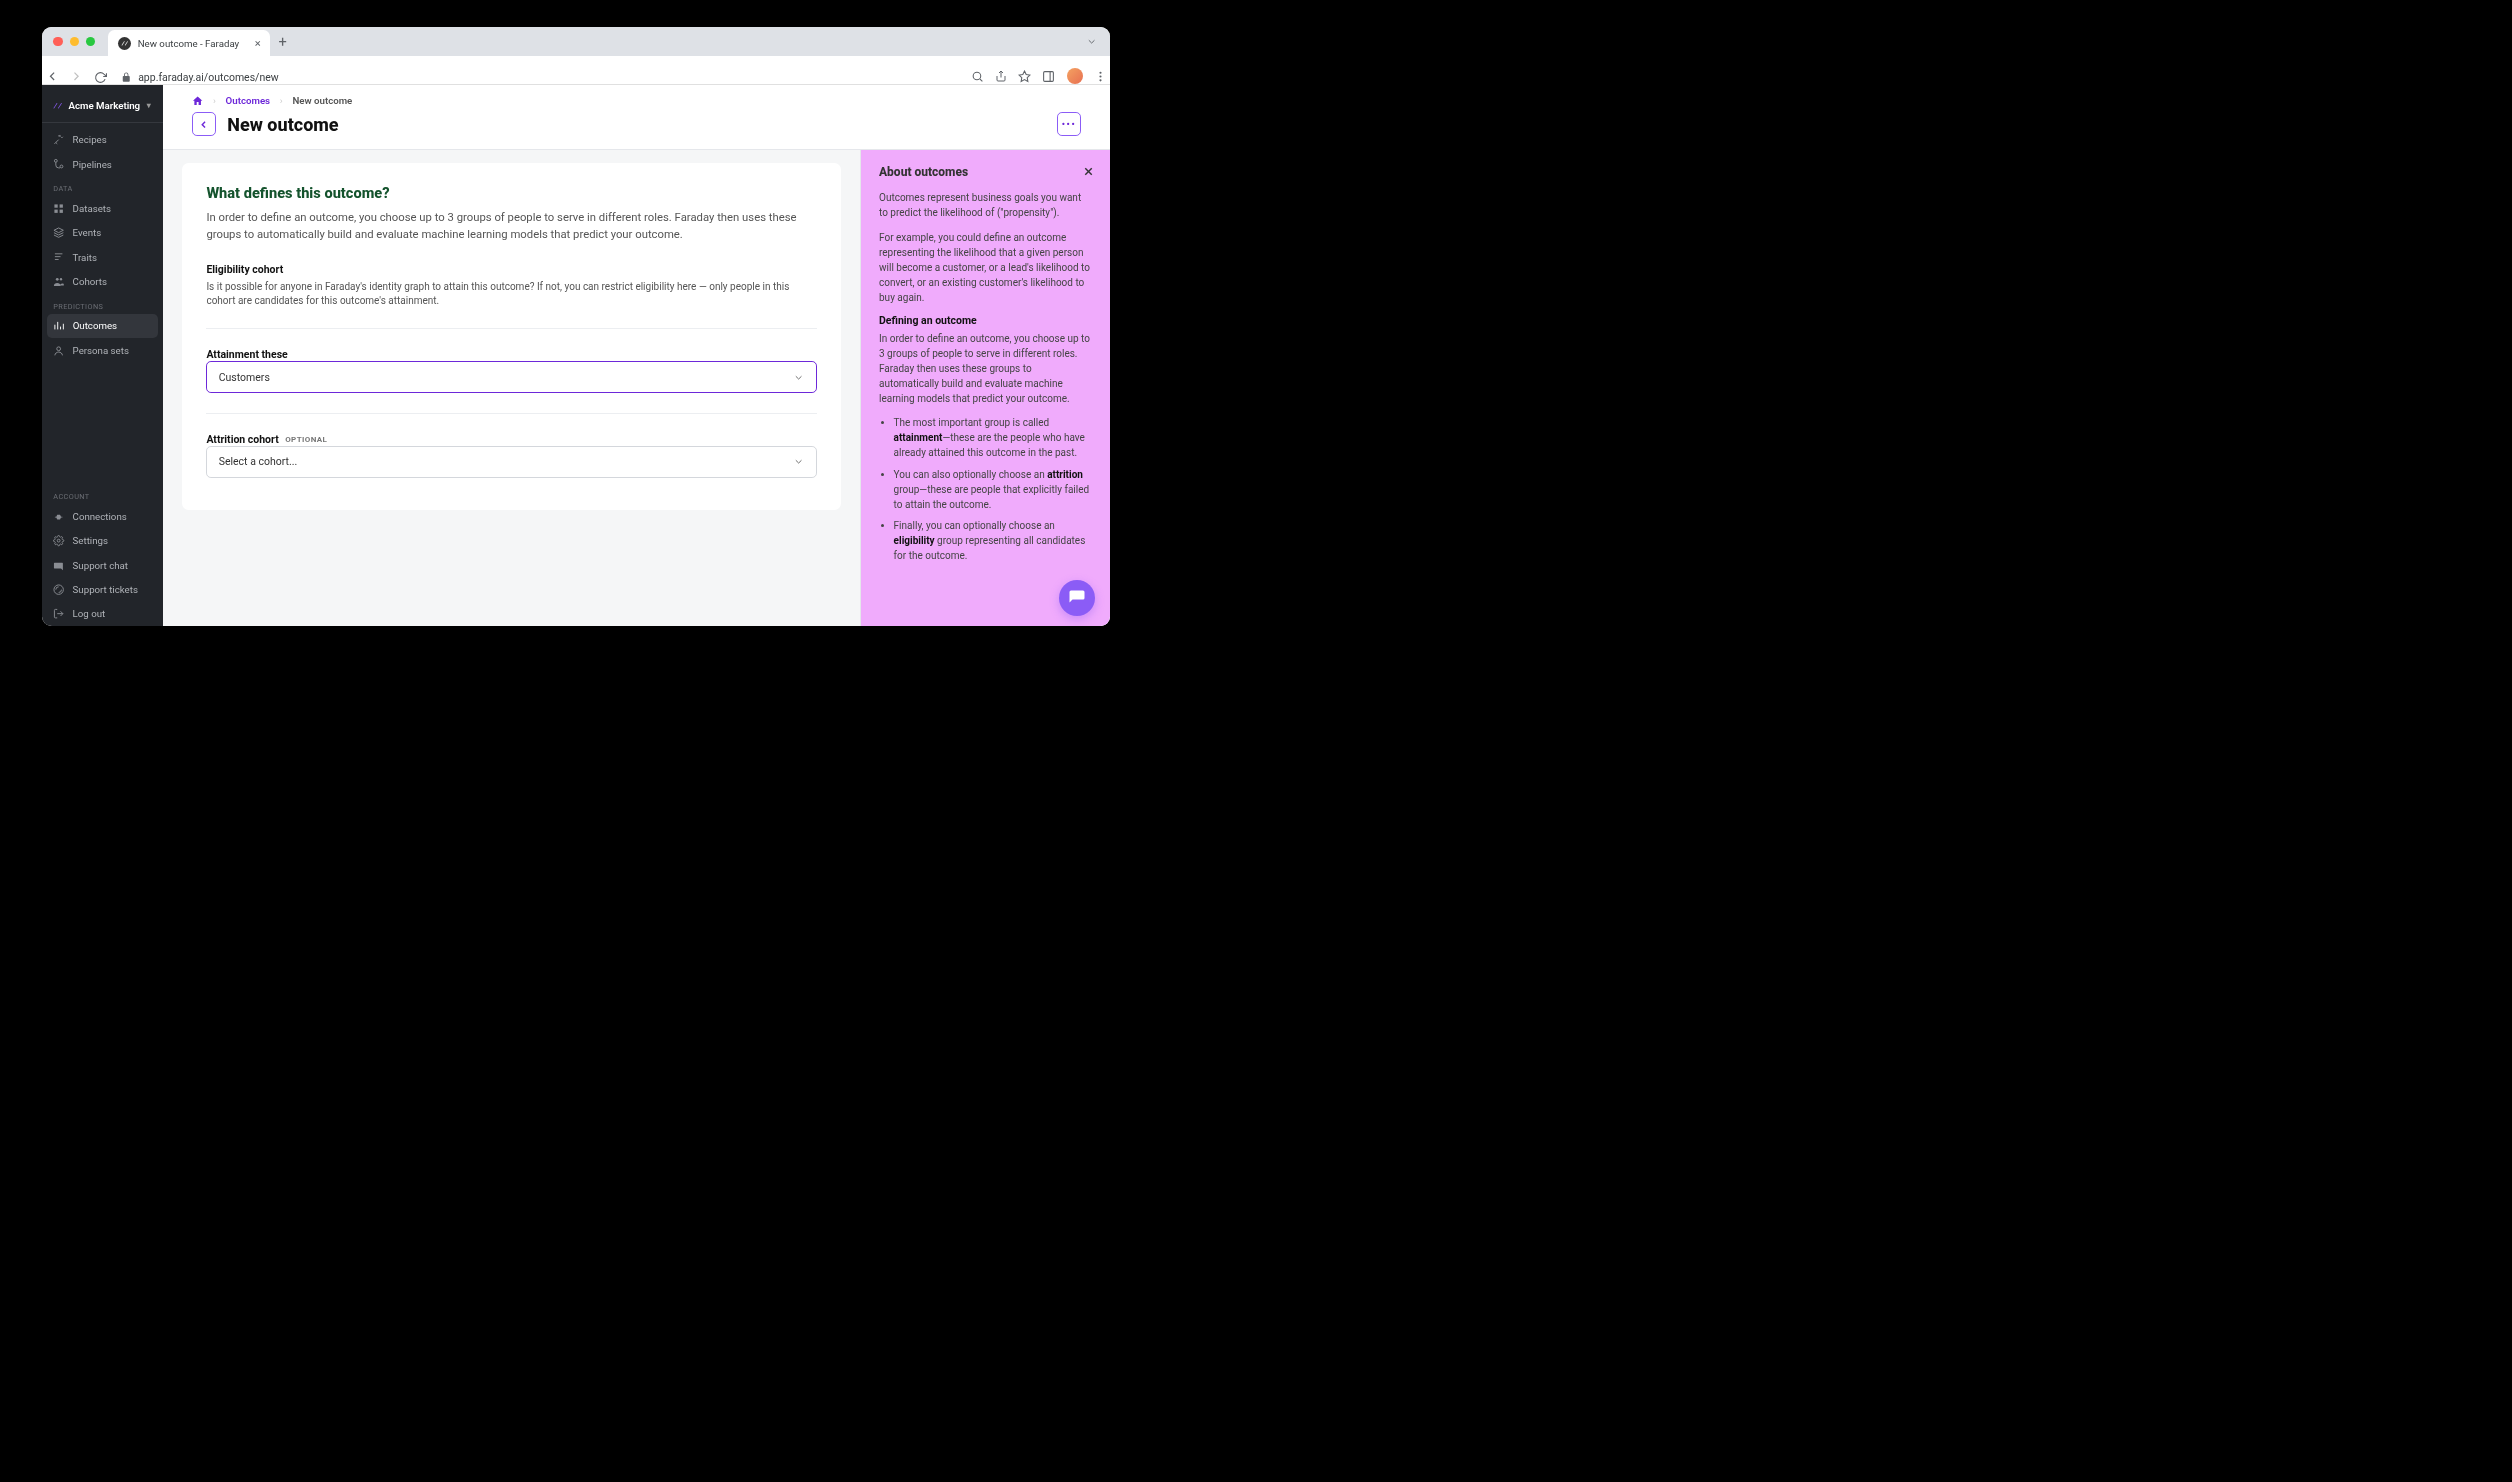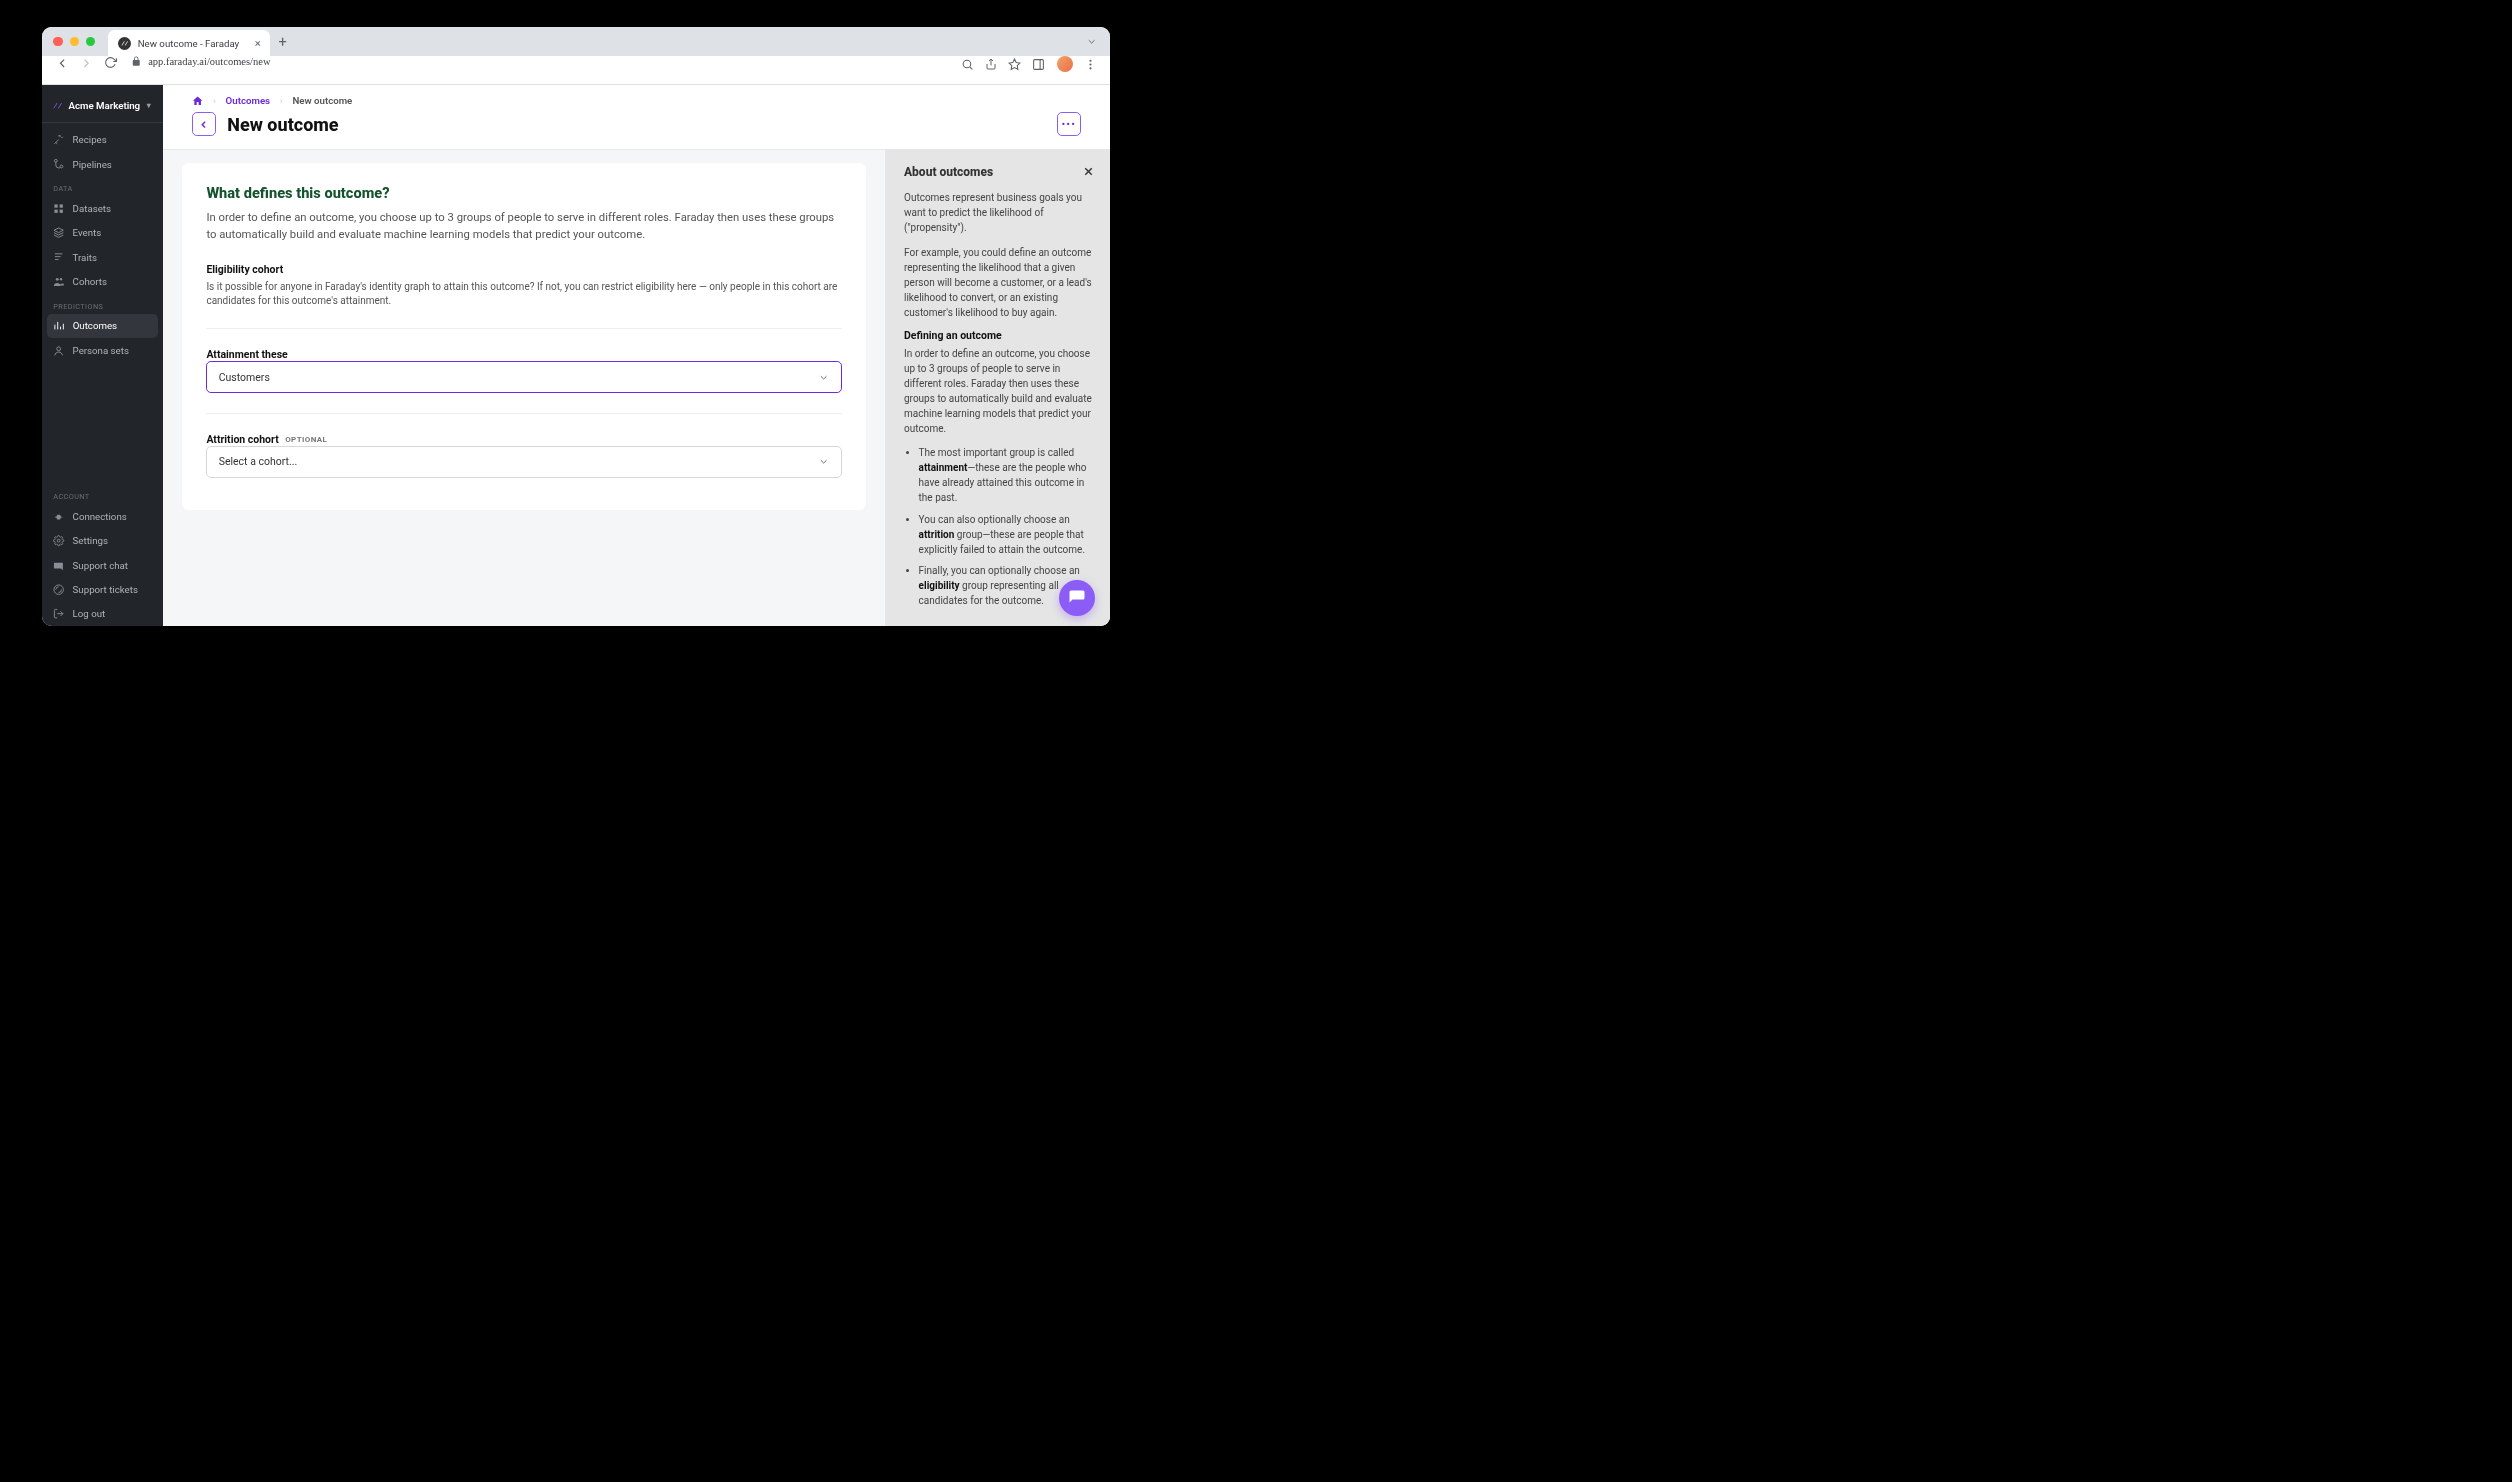--- a/index.html
+++ b/index.html
@@ -53,24 +53,23 @@
   .tab-favicon { width: 13px; height: 13px; border-radius: 50%; background: #333; display: flex; align-items: center; justify-content: center; color: #fff; font-size: 7.3px; font-weight: bold; }
   .tab .close { margin-left: auto; font-size: 11.3px; color: #5f6368; }
   .new-tab { margin-left: 8px; font-size: 14.6px; color: #5f6368; }
   .tab-bar .expand { margin-left: auto; margin-right: 6.5px; color: #5f6368; }
   
   .url-bar {
     height: 29px;
     background: #fff;
     border-bottom: 0.8px solid #e0e0e0;
     display: flex;
-    align-items: flex-start;
-    padding: 0 13px;
+    align-items: flex-end;
+    padding: 0 3px;
     gap: 9.7px;
-    font-family: Liberation Serif, serif;
   }
   .url-bar .nav-btn { color: #5f6368; display: inline-flex; }
   .url-bar .nav-btn.disabled { color: #c0c0c0; }
   .url-bar .url-field {
     flex: 1;
     display: flex;
     align-items: center;
     gap: 6.5px;
     font-size: 10.5px;
     color: #3c4043;
@@ -226,28 +225,28 @@
     font-size: 10.5px;
     color: #333;
     justify-content: space-between;
   }
   .select.selected { border: 1.2px solid #6d28d9; }
   .select .chev { color: #666; }
   .section-divider { height: 0.8px; background: #eceef1; margin: 19.4px 0; }
 
   
   .help-panel {
-    width: 225px;
+    width: 250px;
     border-left: 0.8px solid #e5e7eb;
     padding: 14.6px 18px;
     font-size: 10px;
     color: #333;
     overflow-y: auto;
     position: relative;
-    background: #e5e5e5;
+    background: #f0abfc;
   }
   .help-panel h3 {
     font-size: 12px;
     font-weight: 800;
     margin-bottom: 11.3px;
   }
   .help-panel .close-x {
     position: absolute;
     top: 14.6px; right: 14.6px;
     color: #333;

